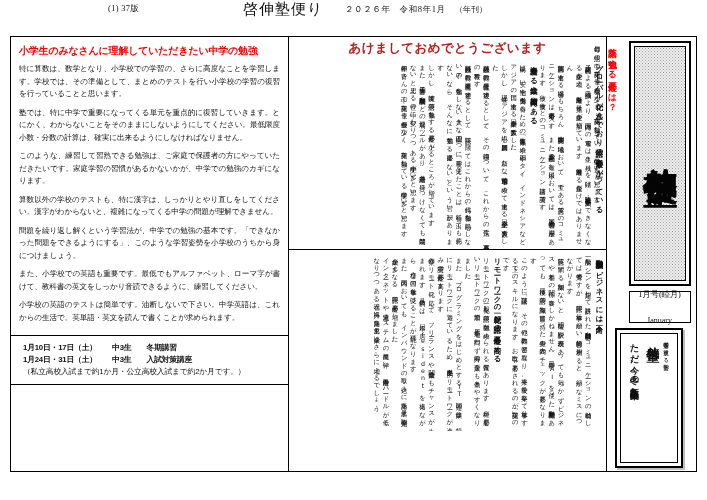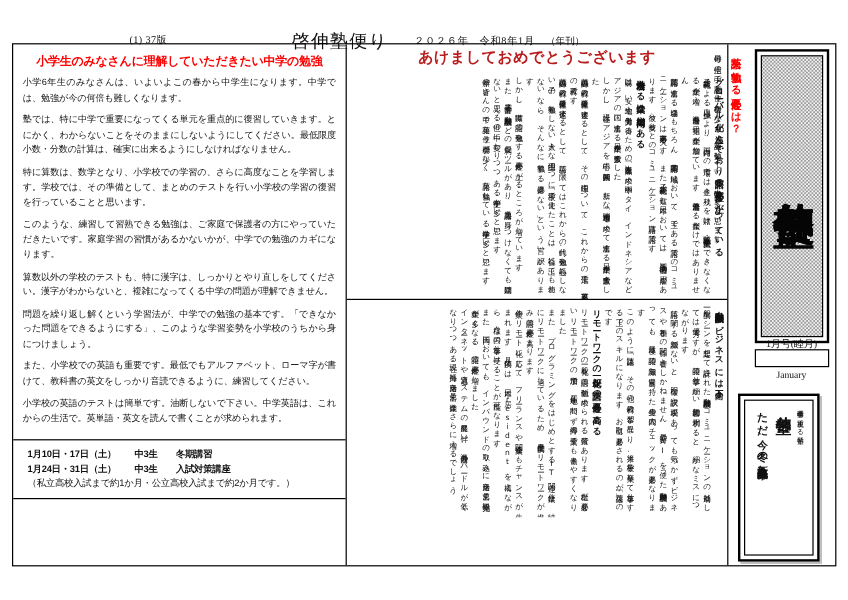--- a/index.html
+++ b/index.html
@@ -10,21 +10,21 @@
     width: 707px; height: 500px;
     font-family: "Liberation Sans", "DejaVu Sans", sans-serif;
     color: #111;
     overflow: hidden;
     position: relative;
   }
 
   
   #masthead-line {
     position: absolute;
-    left: 0; top: 25px; width: 649px; height: 24px;
+    left: 0; top: 0; width: 649px; height: 24px;
     display: flex; align-items: baseline;
   }
   #edition-no {
     position: absolute; left: 108px; top: 3px;
     font-size: 8.5px; letter-spacing: .3px;
     font-family: "Liberation Serif", serif;
   }
   #paper-title {
     position: absolute; left: 243px; top: 0px;
     font-size: 15px; letter-spacing: 1px;
@@ -62,21 +62,21 @@
     box-sizing: border-box;
     padding: 4px 8px 5px 8px;
   }
   #lbox-article { border-bottom: 1px solid #000; }
   #lbox-schedule { border-bottom: 1px solid #000; }
 
   .red-head {
     color: #ff0000;
     font-weight: bold;
     font-size: 10px;
-    text-align: center;
+    text-align: left;
     margin: 3px 0 5px 0;
     letter-spacing: -0.2px;
   }
   .red-head.big { font-size: 11.5px; margin: 5px 0 7px 0; letter-spacing: 0.5px;}
   .para {
     font-size: 7.6px;
     line-height: 1.65;
     margin: 0 0 6px 0;
     text-align: justify;
     letter-spacing: -0.1px;
@@ -203,21 +203,21 @@
     font-weight: bold;
     font-size: 34px;
     line-height: 1.08;
     letter-spacing: 1px;
     color: #050505;
     text-shadow: 0.4px 0 0 #050505;
   }
   #month-box {
     margin-top: 5px;
     margin-left: 16px;
-    width: 62px; height: 15px;
+    width: 62px; height: 32px;
     border: 1px solid #000;
     box-sizing: border-box;
     display: flex; flex-direction: column;
     align-items: center; justify-content: center;
     font-family: "Liberation Serif", serif;
   }
   #month-jp { font-size: 8.5px; letter-spacing: -0.2px; }
   #month-en { font-size: 8px; margin-top: 15px; }
 
   
@@ -269,23 +269,22 @@
   <span id="issue-date">２０２６年　令和8年1月</span>
   <span id="freq-note">（年刊）</span>
 </div>
 
 <div id="frame">
 
   <div id="col-left">
 
     <div class="lbox" id="lbox-article">
       <div class="red-head">小学生のみなさんに理解していただきたい中学の勉強</div>
-      <p class="para">小学6年生のみなさんは、いよいよこの春から中学生になります。中学では、勉強が今の何倍も難しくなります。</p>
+      <p class="para">特に算数は、数学となり、小学校での学習の、さらに高度なことを学習します。学校では、その準備として、まとめのテストを行い小学校の学習の復習を行っていることと思います。</p>
       <p class="para">塾では、特に中学で重要になってくる単元を重点的に復習していきます。とにかく、わからないことをそのままにしないようにしてください。最低限度小数・分数の計算は、確実に出来るようにしなければなりません。</p>
-      <p class="para">特に算数は、数学となり、小学校での学習の、さらに高度なことを学習します。学校では、その準備として、まとめのテストを行い小学校の学習の復習を行っていることと思います。</p>
       <p class="para">このような、練習して習熟できる勉強は、ご家庭で保護者の方にやっていただきたいです。家庭学習の習慣があるかないかが、中学での勉強のカギになります。</p>
       <p class="para">算数以外の学校のテストも、特に漢字は、しっかりとやり直しをしてください。漢字がわからないと、複雑になってくる中学の問題が理解できません。</p>
       <p class="para">問題を繰り返し解くという学習法が、中学での勉強の基本です。「できなかった問題をできるようにする」、このような学習姿勢を小学校のうちから身につけましょう。</p>
       <p class="para">また、小学校での英語も重要です。最低でもアルファベット、ローマ字が書けて、教科書の英文をしっかり音読できるように、練習してください。</p>
       <p class="para">小学校の英語のテストは簡単です。油断しないで下さい。中学英語は、これからの生活で。英単語・英文を読んで書くことが求められます。</p>
     </div>
 
     <div class="lbox" id="lbox-schedule">
       <div class="sched-list">
         <div>1月10日・17日（土）　　中3生　　冬期講習</div>

